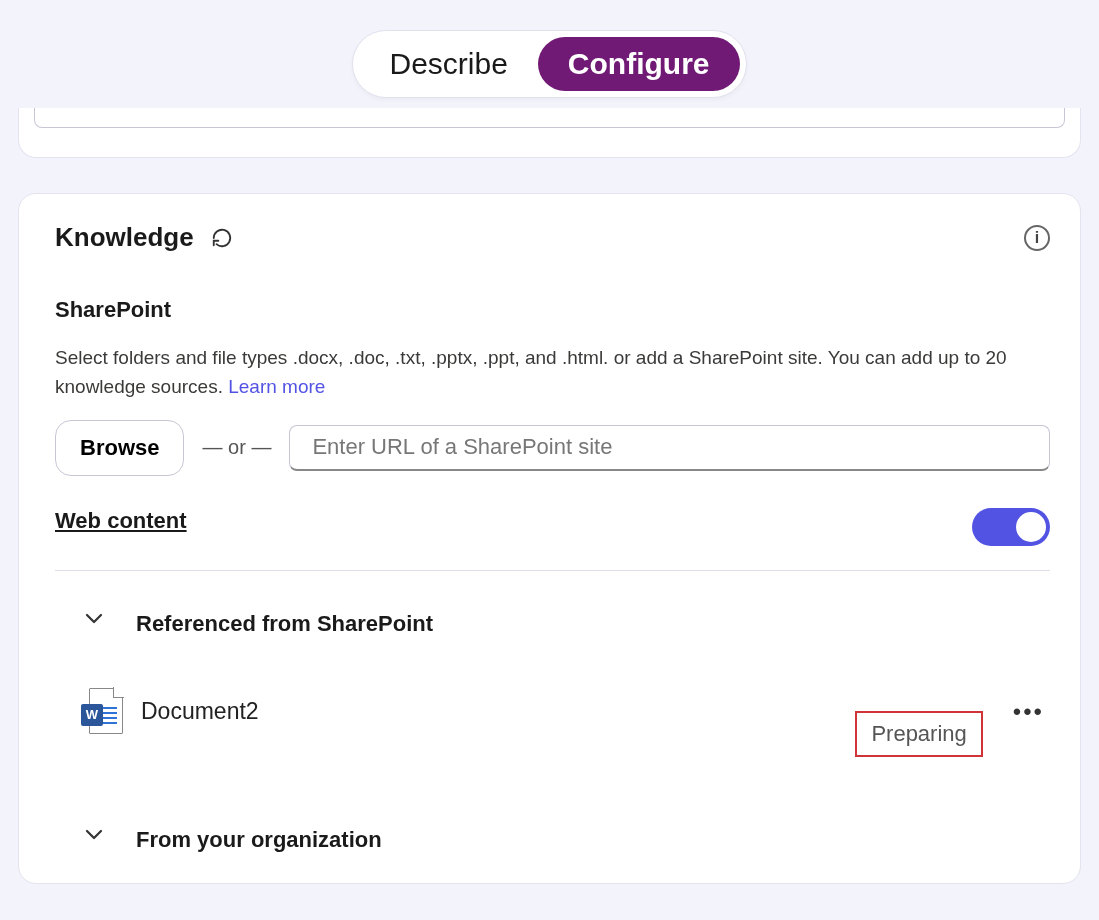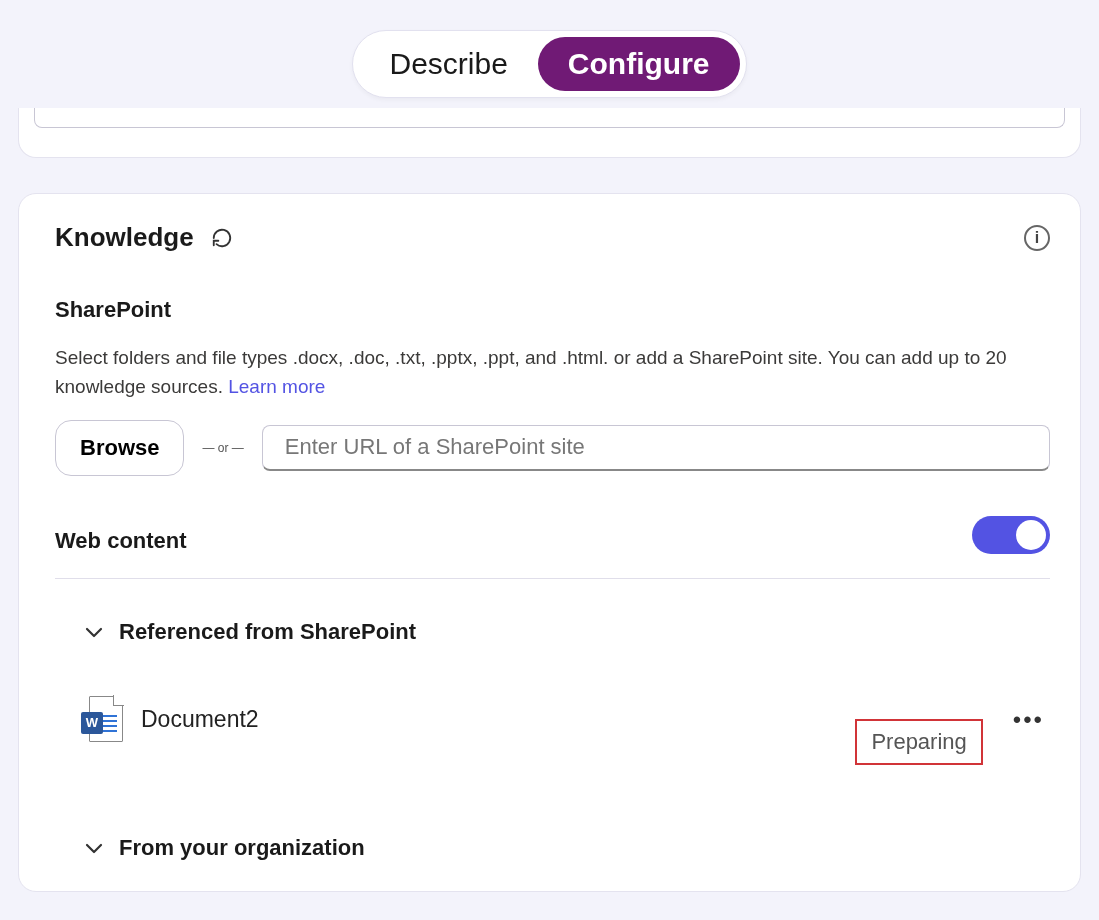--- a/index.html
+++ b/index.html
@@ -124,38 +124,39 @@
     border: 1px solid #c8c6d4;
     background: #fff;
     padding: 14px 24px;
     font-size: 22px;
     font-weight: 600;
     border-radius: 16px;
     cursor: pointer;
   }
   .or-text {
     color: #555;
-    font-size: 12px;
+    font-size: 20px;
   }
   .url-input {
     flex: 1;
     border: 1px solid #c8c6d4;
     border-bottom: 2px solid #888;
     border-radius: 8px;
     padding: 0 22px;
     font-size: 22px;
     height: 46px;
     color: #333;
   }
   .url-input::placeholder { color: #777; }
 
   .web-row {
-    margin-top: 40px;
-    display: flex;
-    align-items: flex-end;
+    margin-top: 32px;
+    display: flex;
+    align-items: flex-start;
+    text-decoration: underline;
   }
   .web-label {
     font-size: 22px;
     font-weight: 600;
   }
   .toggle {
     width: 78px;
     height: 38px;
     background: #5353e3;
     border-radius: 999px;
@@ -177,22 +178,22 @@
     margin-top: 24px;
     border: none;
     border-top: 1px solid #e0deea;
   }
 
   
   .coll-head {
     margin-top: 40px;
     padding-left: 28px;
     display: flex;
-    align-items: center;
-    gap: 14px;
+    align-items: flex-start;
+    gap: 31px;
     cursor: pointer;
   }
   .chevron {
     width: 22px;
     display: inline-flex;
     justify-content: center;
   }
   .coll-title {
     font-size: 22px;
     font-weight: 600;

